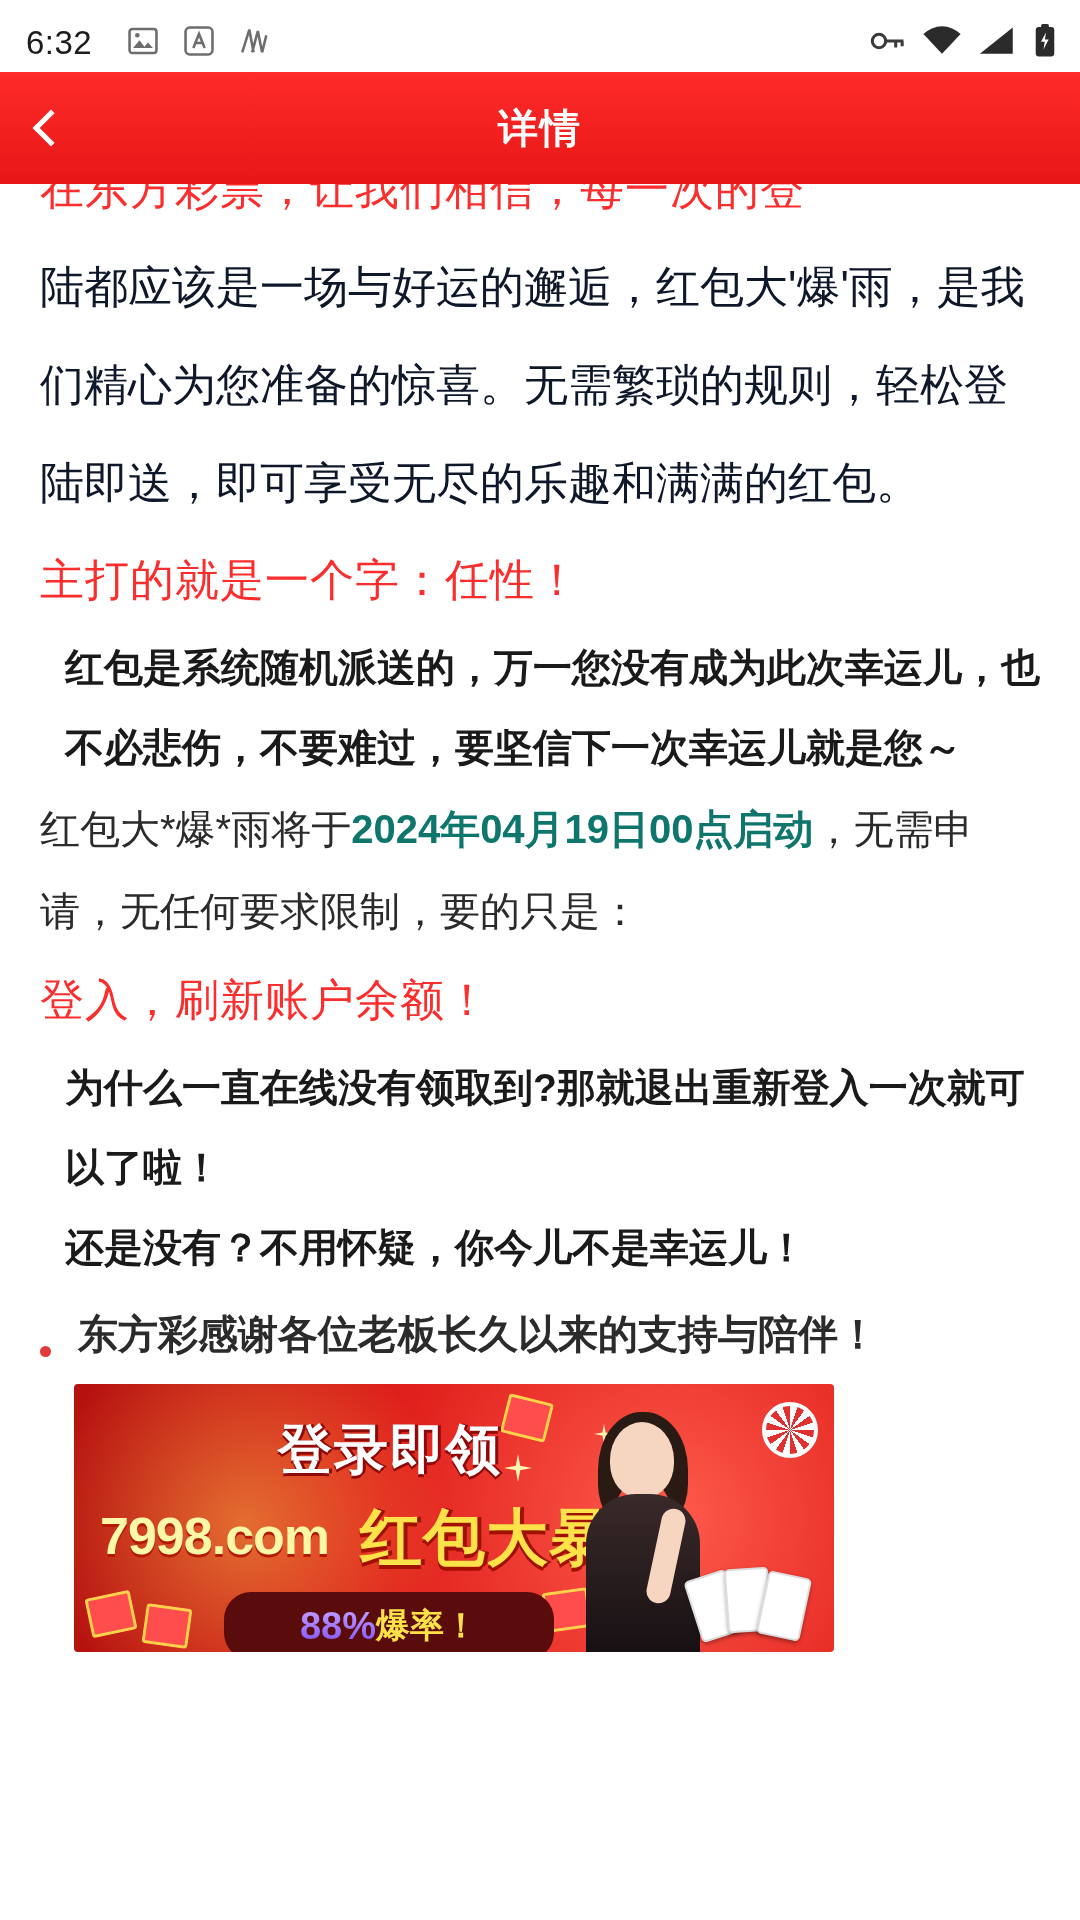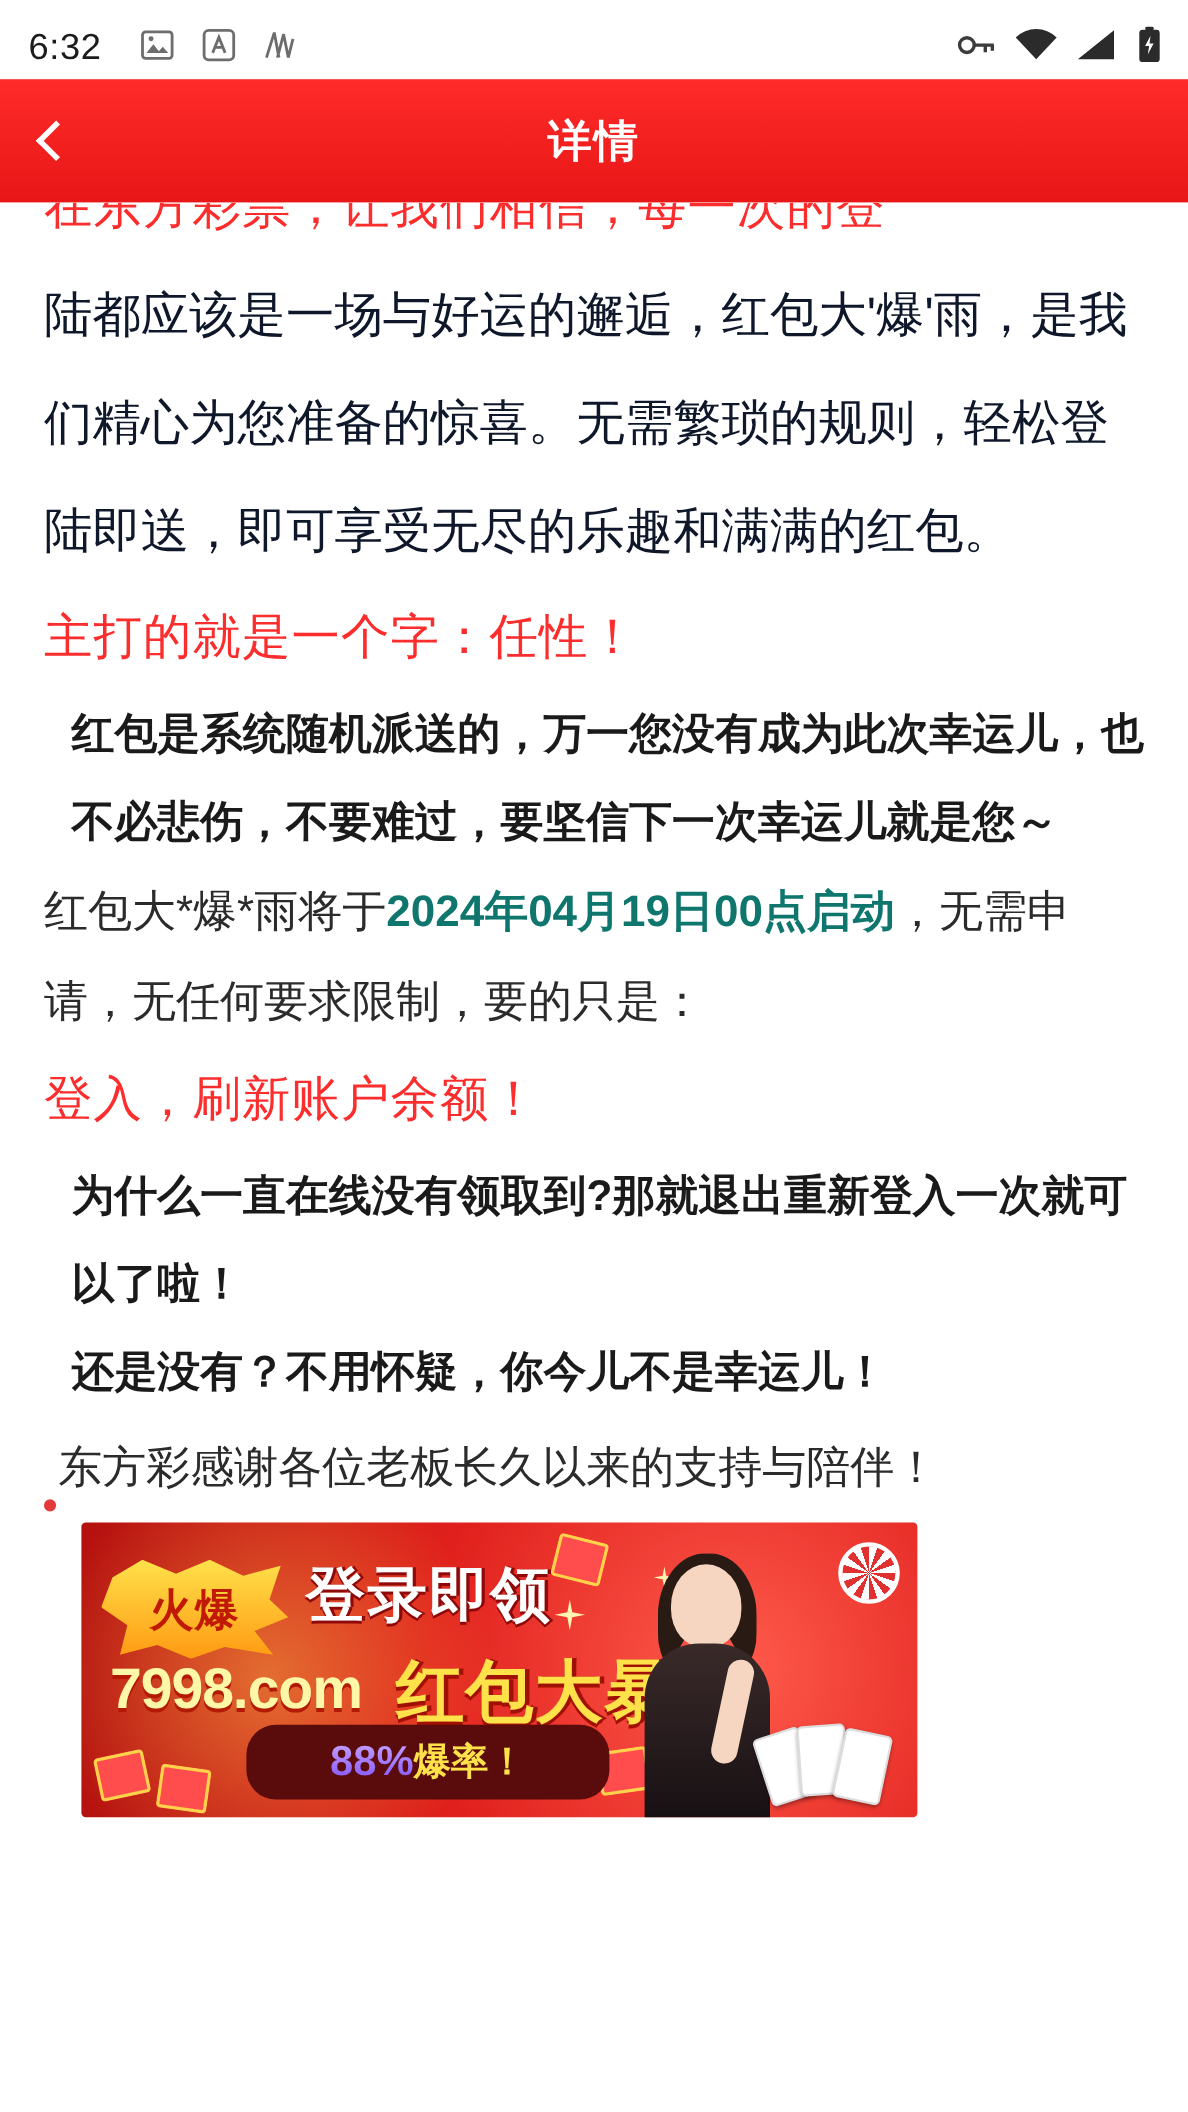--- a/index.html
+++ b/index.html
@@ -122,23 +122,24 @@
   }
   .para-normal {
     color: #2b2b2b;
     font-size: 40px;
     line-height: 82px;
   }
   .para-normal b { font-weight: 700; color: #0f766e; margin-top: 28px; }
 
   .bullet-row {
     display: flex;
-    align-items: flex-end;
-    gap: 2px;
+    align-items: center;
+    gap: 27px;
     margin-top: 6px;
+    font-weight: bold;
   }
   .bullet-dot {
     width: 11px;
     height: 11px;
     border-radius: 50%;
     background: #e23a3a;
     margin-top: 34px;
     flex: 0 0 auto;
   }
   .bullet-text {
@@ -197,21 +198,21 @@
   .b-line2 {
     position: absolute;
     left: 286px; top: 112px;
     font-size: 62px; font-weight: 700;
     color: #ffe24a;
     letter-spacing: 1px;
     text-shadow: 0 4px 0 #a01003, 4px 0 0 #a01003;
   }
   .b-pill {
     position: absolute;
-    left: 150px; top: 184px;
+    left: 150px; top: 208px;
     width: 330px; height: 68px;
     background: #5a0b0b;
     border-radius: 27px;
     display: flex; align-items: center; justify-content: center;
   }
   .b-pill .pct {
     font-size: 38px; font-weight: 700;
     background: linear-gradient(180deg,#c9a7ff,#7b4bff);
     -webkit-background-clip: text; background-clip: text; color: transparent;
   }
@@ -380,23 +381,20 @@
     <div class="banner-glow"></div>
 
     <div class="b-gift g1"></div>
     <div class="b-gift g2"></div>
     <div class="b-gift g3"></div>
     <div class="b-gift g4"></div>
     <div class="b-spark s1"></div>
     <div class="b-spark s2"></div>
     <div class="b-spark s3"></div>
 
-    <div class="b-huobao">
-      <span>火爆</span>
-    </div>
 
     <div class="b-line1">登录即领</div>
     <div class="b-dot7998">7998.com</div>
     <div class="b-line2">红包大暴雨</div>
 
     <div class="b-pill">
       <span class="pct">88%</span>
       <span class="baolv">爆率！</span>
     </div>
 

